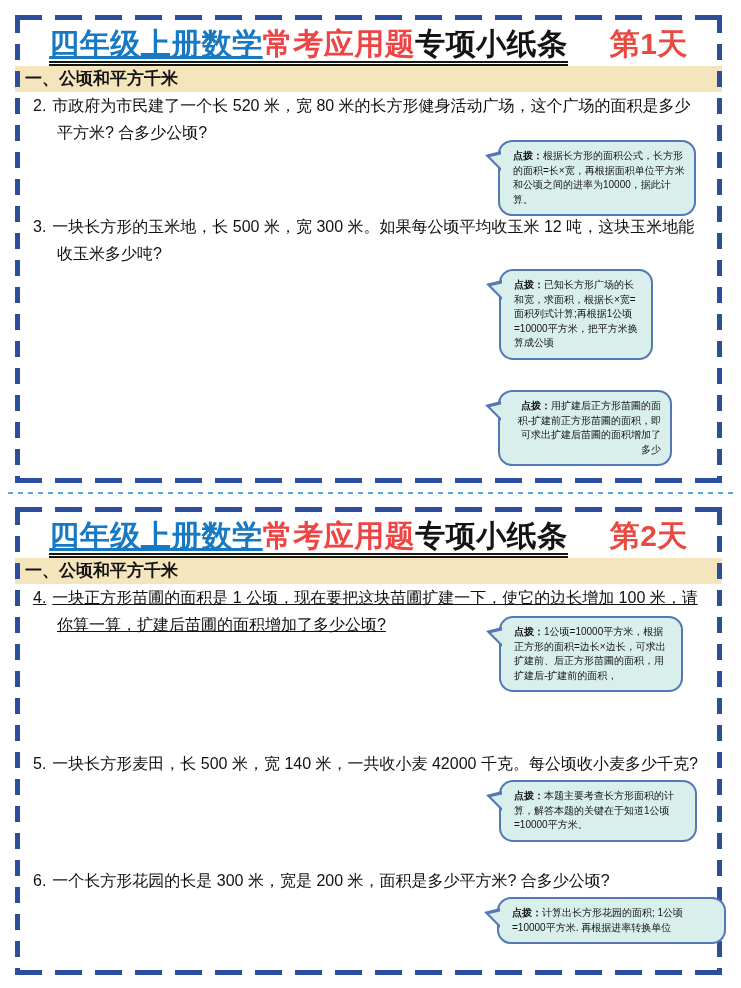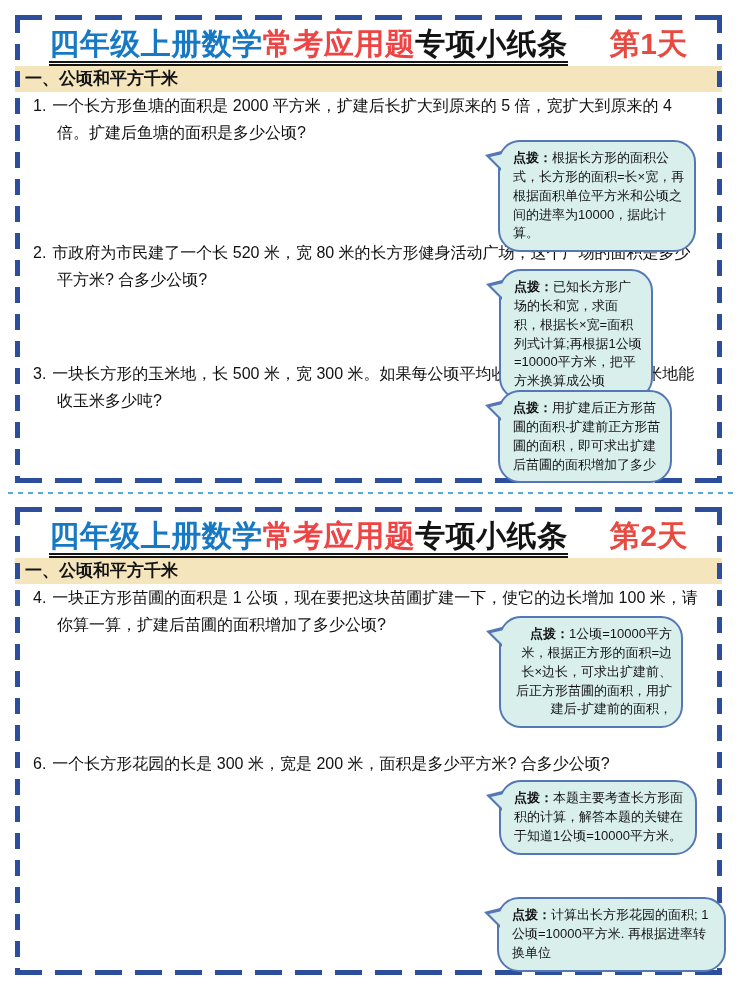--- a/index.html
+++ b/index.html
@@ -21,35 +21,35 @@
     background:repeating-linear-gradient(180deg,#2d4d9d 0 16px,transparent 16px 27px);}
   .e-left{left:0;}
   .e-right{right:0;}
   
   .cutline{position:absolute;top:492px;left:8px;width:725px;height:2px;
     background:repeating-linear-gradient(90deg,#58a9d9 0 5px,transparent 5px 10px);}
   
   .title{margin-top:11px;text-align:center;font-weight:bold;font-size:30px;
     letter-spacing:0.5px;white-space:nowrap;line-height:1.18;}
   .tmain{border-bottom:5px double #141414;padding-bottom:1px;}
-  .t-blue{color:#1779c4;}
+  .t-blue{color:#1779c4;text-decoration:underline;}
   .t-red{color:#ef4444;}
   .t-black{color:#141414;}
   .t-day{color:#e84a42;margin-left:42px;}
   
   .secbar{margin-top:5px;background:#f5e5bd;color:#141414;font-weight:bold;
     font-size:17px;padding:3px 10px 3px 10px;line-height:20px;}
   
   .problems{padding:0 16px 0 18px;}
   .problem{position:relative;}
   .ptext{margin:0;font-size:16px;line-height:27px;padding-left:24px;text-indent:-24px;}
   .pnum{margin-right:6px;}
   
   .bubble{position:absolute;background:#d8efec;border:2px solid#5577b5;
-    border-radius:22px;padding:7px 9px 7px 13px;font-size:13px;line-height:1.45;
+    border-radius:14px;padding:7px 9px 7px 13px;font-size:10px;line-height:1.45;
     color:#141414;box-sizing:border-box;}
   .bubble::before{content:"";position:absolute;left:-15px;top:9px;width:0;height:0;
     border-top:4px solid transparent;border-bottom:16px solid transparent;
     border-right:16px solid #5577b5;}
   .bubble::after{content:"";position:absolute;left:-10px;top:12px;width:0;height:0;
     border-top:3px solid transparent;border-bottom:13px solid transparent;
     border-right:13px solid #d8efec;}
   .blabel{font-weight:bold;}
 </style>
 </head>
@@ -61,66 +61,66 @@
   <div class="edge e-left"></div>
   <div class="edge e-right"></div>
 
   <div class="title">
     <span class="tmain"><span class="t-blue">四年级上册数学</span><span class="t-red">常考应用题</span><span class="t-black">专项小纸条</span></span><span class="t-day">第1天</span>
   </div>
 
   <div class="secbar">一、公顷和平方千米</div>
 
   <div class="problems">
-    <div class="problem" style="min-height:147px;">
-      <p class="ptext"><span class="pnum">1.</span><span>一个长方形鱼塘的面积是 2000 平方米，扩建后长扩大到原来的 5 倍，宽扩大到原来的 4 倍。扩建后鱼塘的面积是多少公顷?</span></p>
-    </div>
     <div class="problem" style="min-height:121px;">
       <p class="ptext"><span class="pnum">2.</span><span>市政府为市民建了一个长 520 米，宽 80 米的长方形健身活动广场，这个广场的面积是多少平方米? 合多少公顷?</span></p>
     </div>
     <div class="problem">
       <p class="ptext"><span class="pnum">3.</span><span>一块长方形的玉米地，长 500 米，宽 300 米。如果每公顷平均收玉米 12 吨，这块玉米地能收玉米多少吨?</span></p>
     </div>
   </div>
 
   <div class="bubble" style="left:483px;top:125px;width:198px;">
     <span class="blabel">点拨：</span><span>根据长方形的面积公式，长方形的面积=长×宽，再根据面积单位平方米和公顷之间的进率为10000，据此计算。</span>
   </div>
   <div class="bubble" style="left:484px;top:254px;width:154px;">
     <span class="blabel">点拨：</span><span>已知长方形广场的长和宽，求面积，根据长×宽=面积列式计算;再根据1公顷=10000平方米，把平方米换算成公顷</span>
   </div>
-  <div class="bubble" style="left:483px;top:375px;width:174px;">
+  <div class="bubble" style="left:483px;top:375px;width:174px;text-align:right;">
     <span class="blabel">点拨：</span><span>用扩建后正方形苗圃的面积-扩建前正方形苗圃的面积，即可求出扩建后苗圃的面积增加了多少</span>
   </div>
 </div>
 
 <div class="cutline"></div>
 
 <div class="card" id="card2">
   <div class="edge e-top"></div>
   <div class="edge e-bottom"></div>
   <div class="edge e-left"></div>
   <div class="edge e-right"></div>
 
   <div class="title">
     <span class="tmain"><span class="t-blue">四年级上册数学</span><span class="t-red">常考应用题</span><span class="t-black">专项小纸条</span></span><span class="t-day">第2天</span>
   </div>
 
   <div class="secbar">一、公顷和平方千米</div>
 
   <div class="problems">
-    <div class="problem" style="min-height:166px;">
+    <div class="problem" style="min-height:166px;text-decoration:underline;">
       <p class="ptext"><span class="pnum">4.</span><span>一块正方形苗圃的面积是 1 公顷，现在要把这块苗圃扩建一下，使它的边长增加 100 米，请你算一算，扩建后苗圃的面积增加了多少公顷?</span></p>
+    </div>
+    <div class="problem" style="min-height:117px;">
+      <p class="ptext"><span class="pnum">5.</span><span>一块长方形麦田，长 500 米，宽 140 米，一共收小麦 42000 千克。每公顷收小麦多少千克?</span></p>
     </div>
     <div class="problem">
       <p class="ptext"><span class="pnum">6.</span><span>一个长方形花园的长是 300 米，宽是 200 米，面积是多少平方米? 合多少公顷?</span></p>
     </div>
   </div>
 
-  <div class="bubble" style="left:484px;top:109px;width:184px;text-align:right;">
+  <div class="bubble" style="left:484px;top:109px;width:184px;">
     <span class="blabel">点拨：</span><span>1公顷=10000平方米，根据正方形的面积=边长×边长，可求出扩建前、后正方形苗圃的面积，用扩建后-扩建前的面积，</span>
   </div>
   <div class="bubble" style="left:484px;top:273px;width:198px;">
     <span class="blabel">点拨：</span><span>本题主要考查长方形面积的计算，解答本题的关键在于知道1公顷=10000平方米。</span>
   </div>
   <div class="bubble" style="left:482px;top:390px;width:229px;">
     <span class="blabel">点拨：</span><span>计算出长方形花园的面积; 1公顷=10000平方米. 再根据进率转换单位</span>
   </div>
 </div>
 

